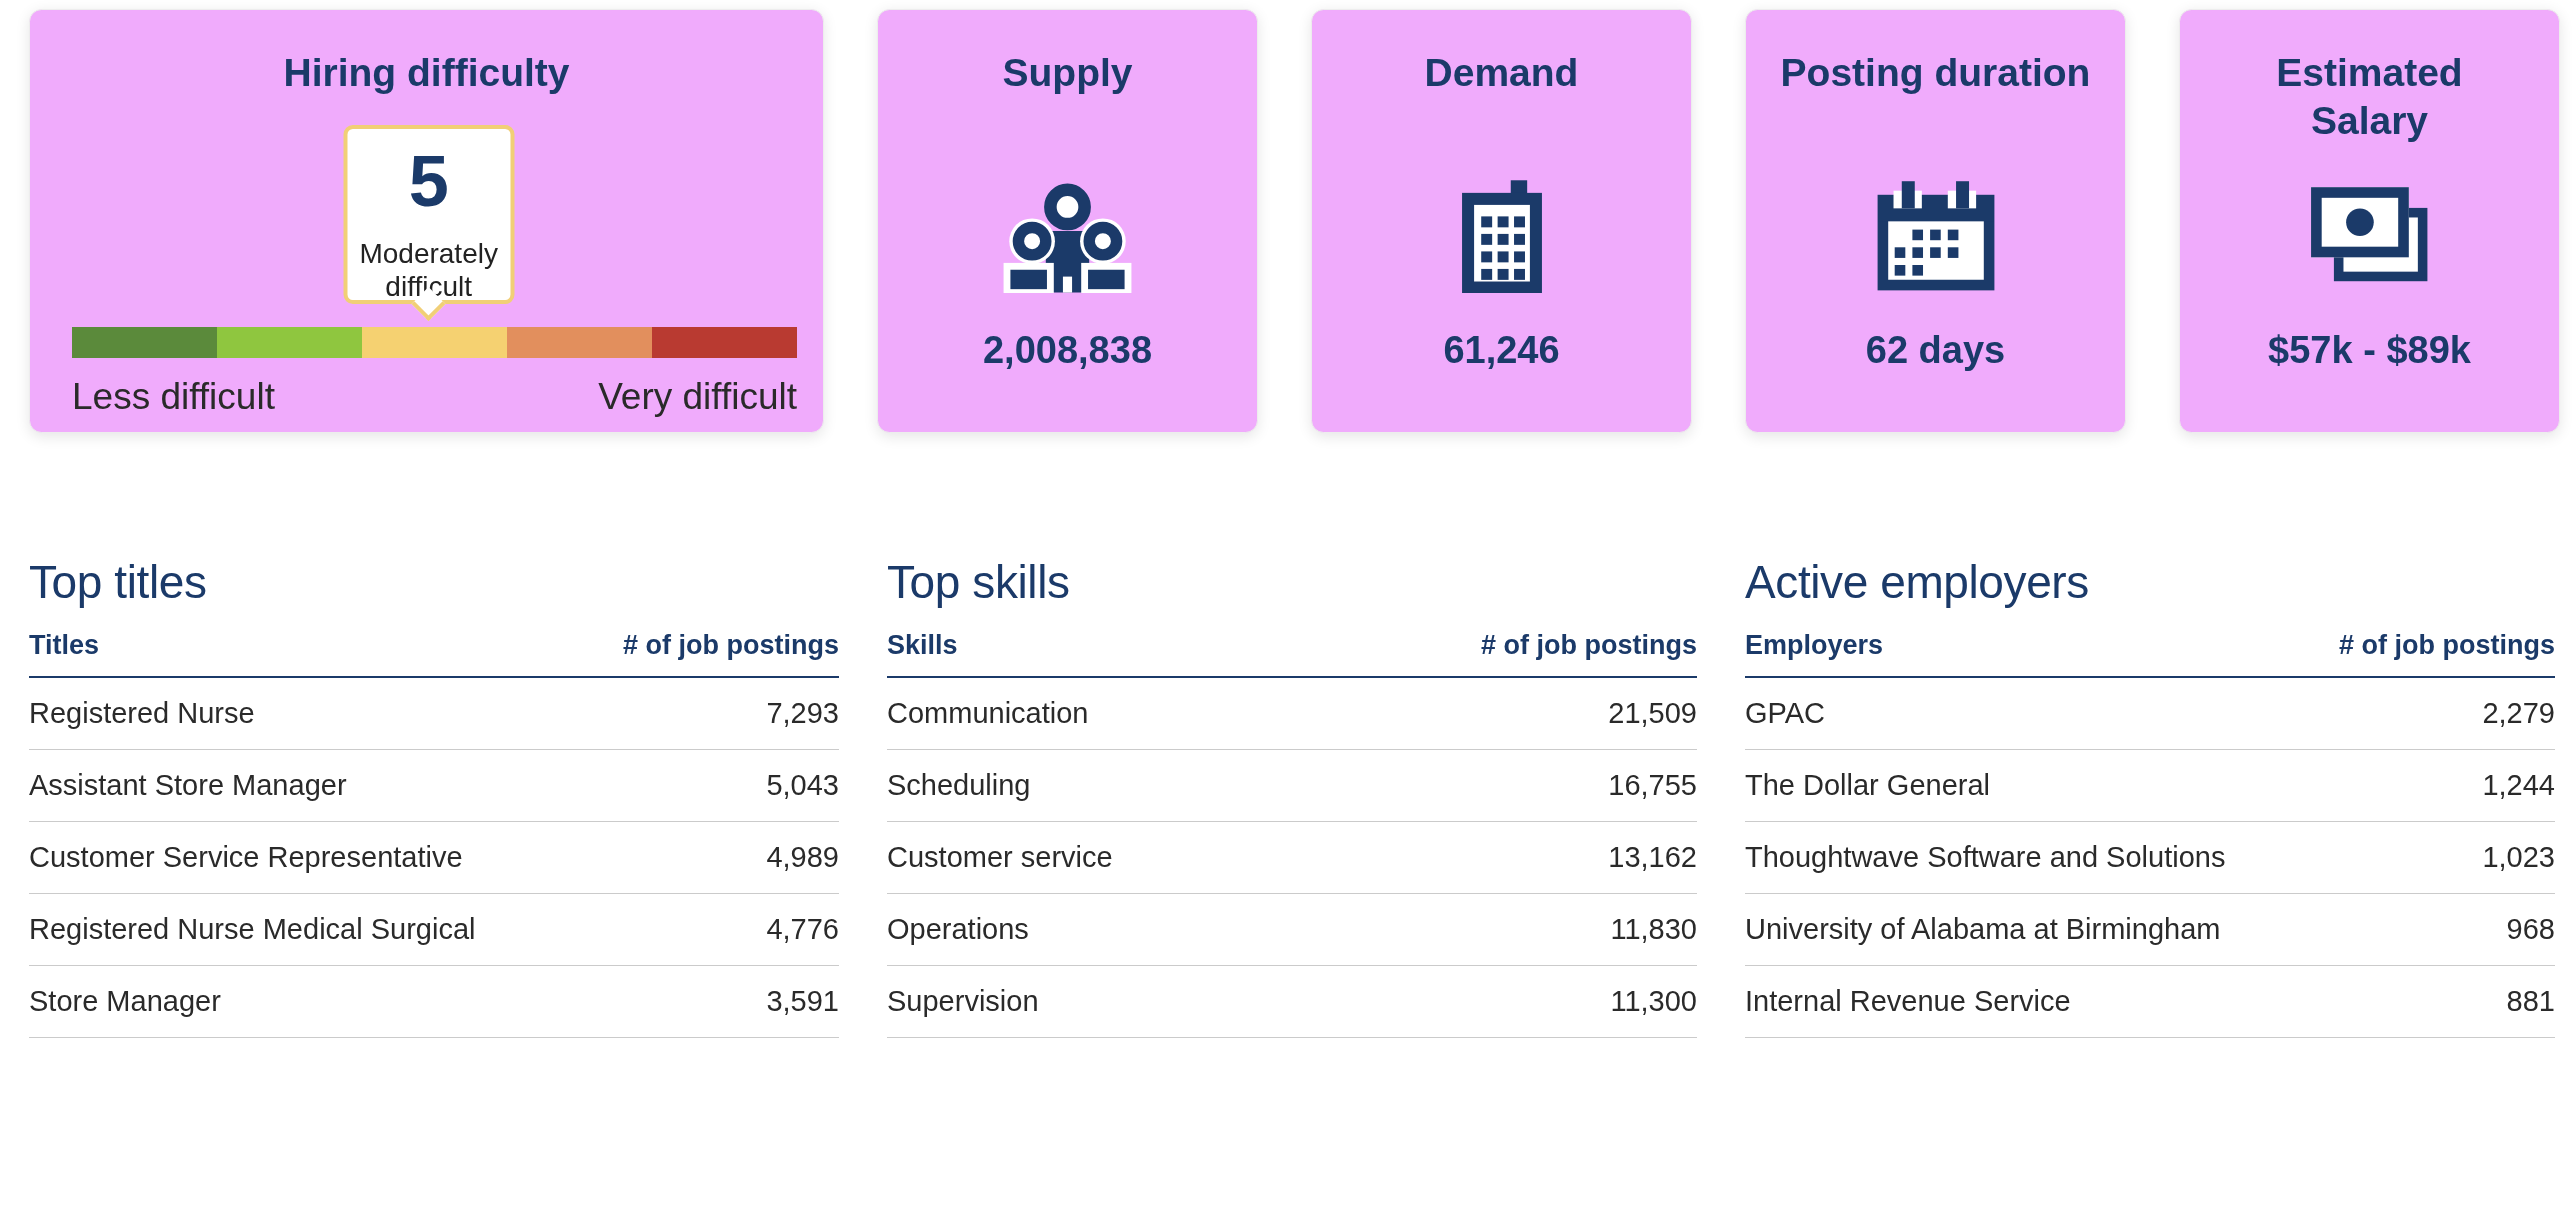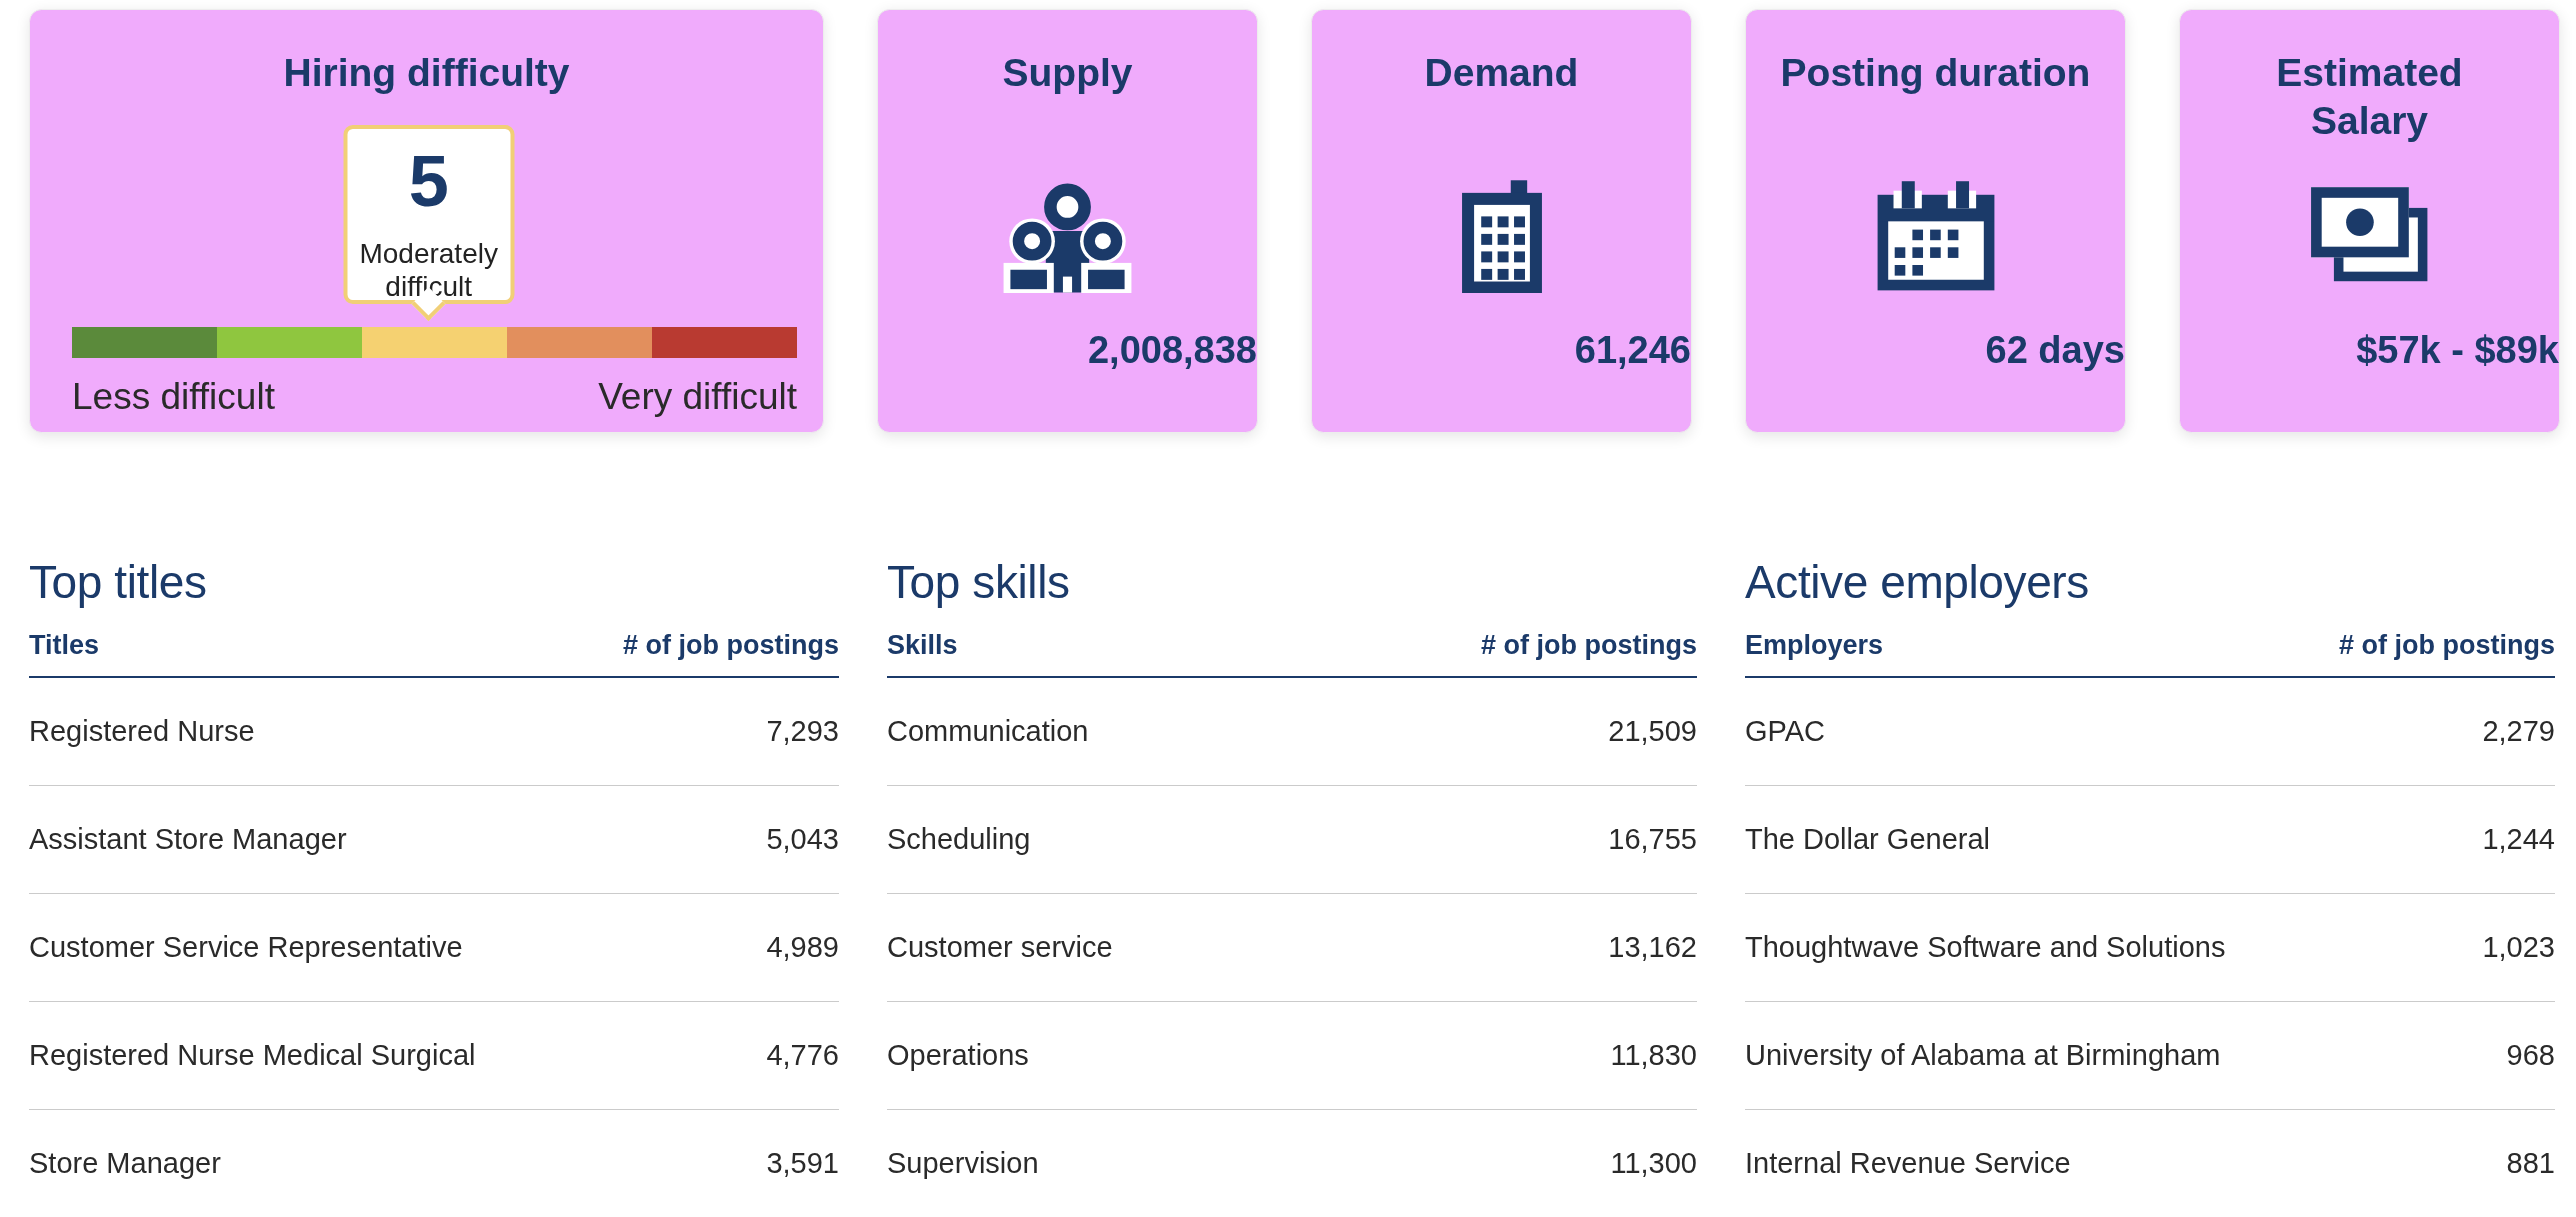--- a/index.html
+++ b/index.html
@@ -55,41 +55,41 @@
   .scale-labels{
     position:absolute;left:42px;right:26px;top:366px;
     display:flex;justify-content:space-between;
     font-size:37px;color:var(--row-text);
   }
 
   
   .stat-icon{position:absolute;top:163px;left:0;right:0;height:124px;
     display:flex;align-items:center;justify-content:center;}
   .stat-value{
-    position:absolute;top:319px;left:0;right:0;text-align:right;
+    position:absolute;top:319px;left:0;right:0;text-align:center;
     font-size:38px;font-weight:700;color:var(--navy);
   }
 
   
   .tables{
     display:grid;grid-template-columns:repeat(3,810px);
     column-gap:48px;margin:122px 0 0 29px;
   }
   .section-heading{
     font-size:46px;font-weight:400;color:var(--navy);
     margin:0 0 20.4px 0;letter-spacing:-0.4px;
   }
   .thead{
     display:flex;justify-content:space-between;align-items:flex-end;
     font-size:27px;font-weight:700;color:var(--navy);
     padding-bottom:15.7px;border-bottom:2.4px solid var(--navy);
   }
   .trow{
     display:flex;justify-content:space-between;align-items:center;
-    height:108px;border-bottom:1.6px solid var(--sep);
+    height:72px;border-bottom:1.6px solid var(--sep);
     font-size:29px;color:var(--row-text);
   }
   .cell-num{text-align:right;}
 </style>
 </head>
 <body>
 
 <div class="cards">
 
   <div class="card card-hiring">

